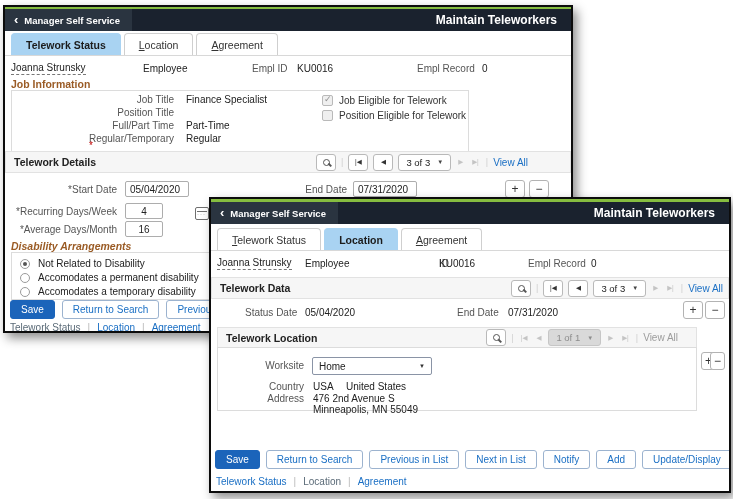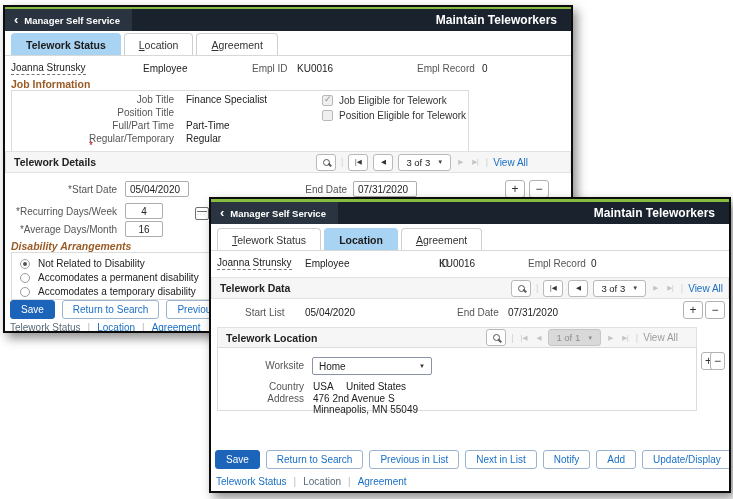--- a/index.html
+++ b/index.html
@@ -238,21 +238,21 @@
         <span>3 of 3</span>
         <span class="dd">▼</span>
       </button>
       <span class="parr">▶</span>
       <span class="parr">▶|</span>
       <span class="psep">|</span>
       <a class="viewall">View All</a>
     </div>
   </div>
 
-  <span class="abs lbl" style="left:34px; top:108px;">Start List</span>
+  <span class="abs lbl" style="left:34px; top:108px;">Status Date</span>
   <span class="abs t10" style="left:94px; top:108px;">05/04/2020</span>
   <span class="abs lbl" style="left:246px; top:108px;">End Date</span>
   <span class="abs t10" style="left:297px; top:108px;">07/31/2020</span>
   <button class="abs pm" style="left:472px; top:102px;">+</button>
   <button class="abs pm" style="left:494px; top:102px;">−</button>
 
   <div class="secbar" style="left:6px; top:128px; width:480px; height:21px; padding-right:18px;">
     <span class="bartitle">Telework Location</span>
     <div class="pgn">
       <button class="pbtn">

